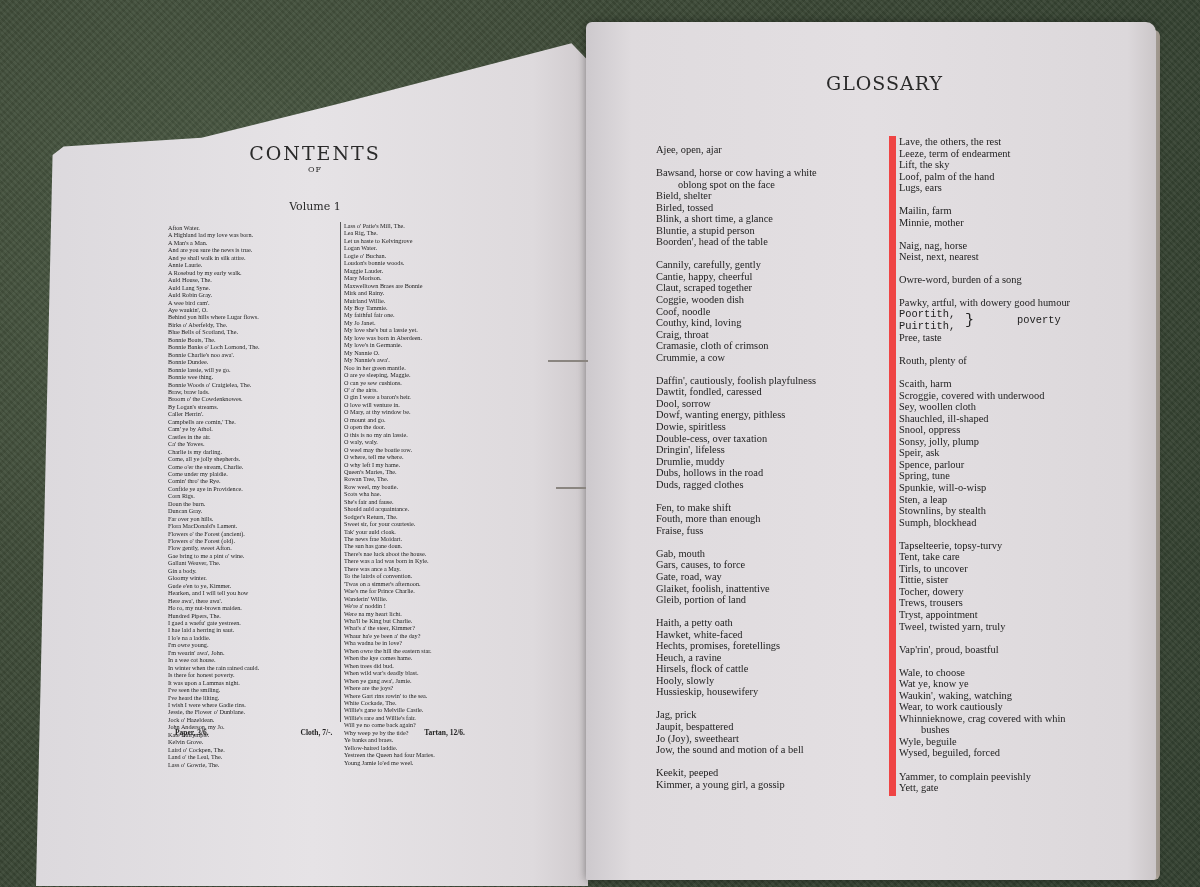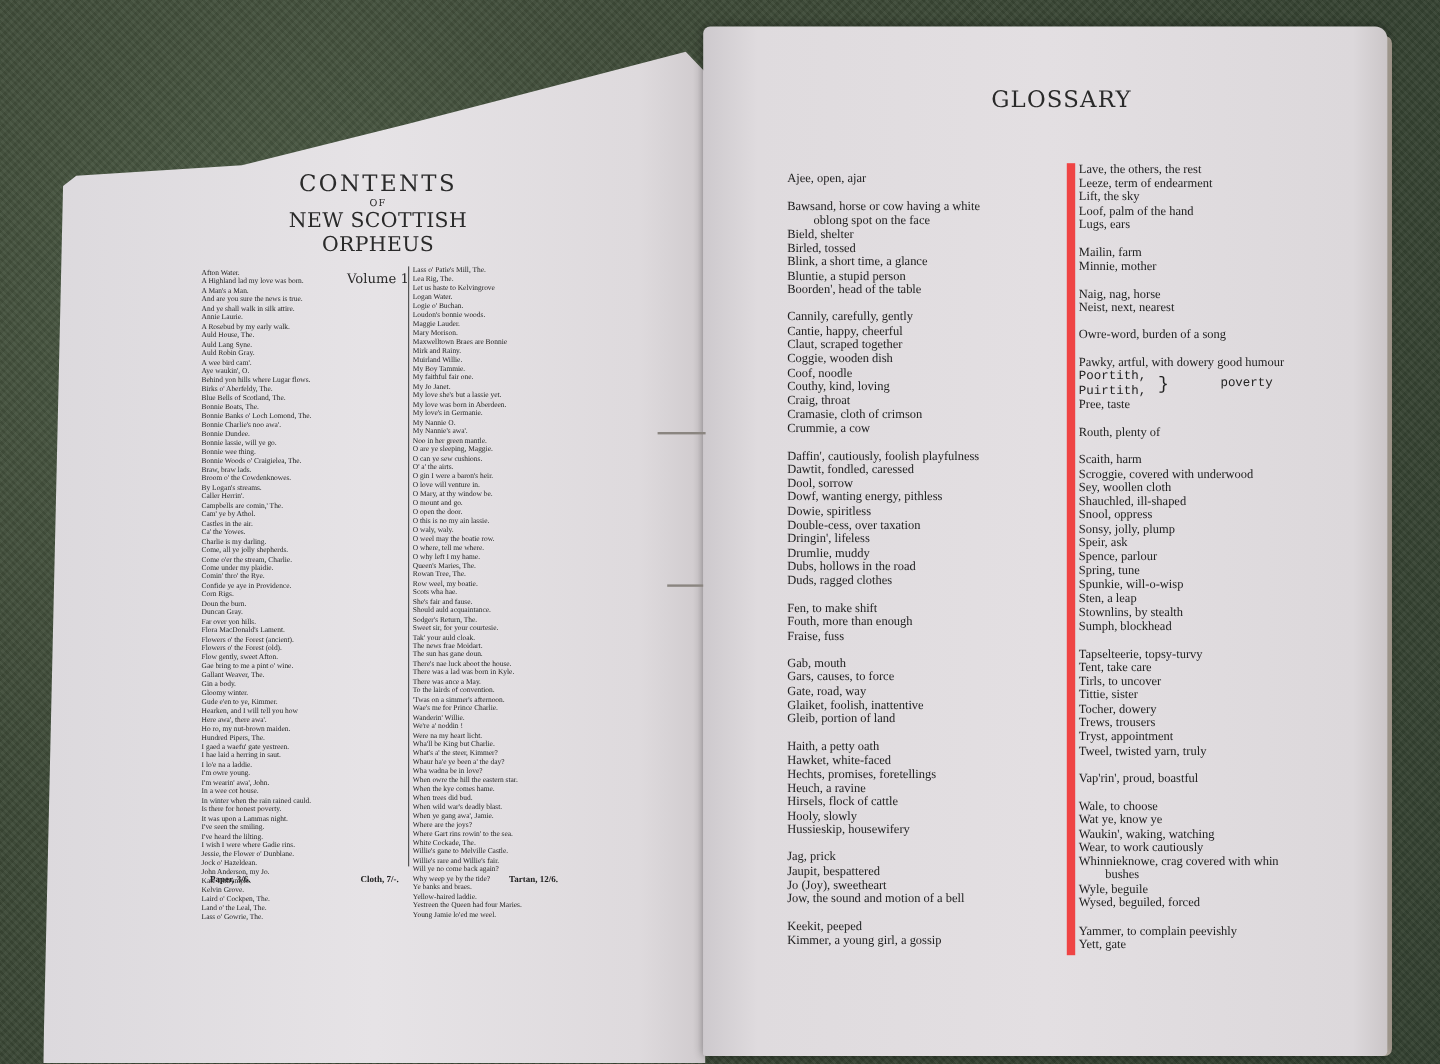--- a/index.html
+++ b/index.html
@@ -33,21 +33,21 @@
     border-radius: 0 6px 6px 0;
   }
   .spine-tear { position:absolute; width:40px; height:2px; background:#8a8580; }
 
   .contents-head {
     position:absolute; left:200px; top:142px; width:230px; text-align:center; color:#2a2a2a;
   }
   .contents-title { font-size:19px; letter-spacing:2px; }
   .contents-of { font-size:8px; letter-spacing:1px; margin-top:1px; }
   .contents-sub { font-size:17px; letter-spacing:0.3px; margin-top:0; }
-  .contents-vol { font-size:11px; margin-top:12px; }
+  .contents-vol { font-size:11px; margin-top:26px; }
 
   .song-col {
     position:absolute; top:224px; font-size:6.2px; line-height:7.45px; color:#222;
     font-family: "Liberation Serif", serif;
     white-space:nowrap;
   }
   .song-col.c1 { left:168px; }
   .song-col.c2 { left:340px; border-left:1px solid #555; padding-left:3px; top:222px; height:500px; }
   .song-col div { margin:0; }
 
@@ -79,21 +79,20 @@
 <div class="page-left"></div>
 <div class="page-edge"></div>
 <div class="page-right"></div>
 
 <div class="spine-tear" style="left:548px;top:360px;"></div>
 <div class="spine-tear" style="left:556px;top:487px;width:30px;"></div>
 
 <div class="contents-head">
   <div class="contents-title">CONTENTS</div>
   <div class="contents-of">OF</div>
-  <div class="contents-sub">NEW SCOTTISH ORPHEUS</div>
   <div class="contents-vol">Volume 1</div>
 </div>
 
 <div class="song-col c1" id="songs1">
     <div>Afton Water.</div>
     <div>A Highland lad my love was born.</div>
     <div>A Man's a Man.</div>
     <div>And are you sure the news is true.</div>
     <div>And ye shall walk in silk attire.</div>
     <div>Annie Laurie.</div>

